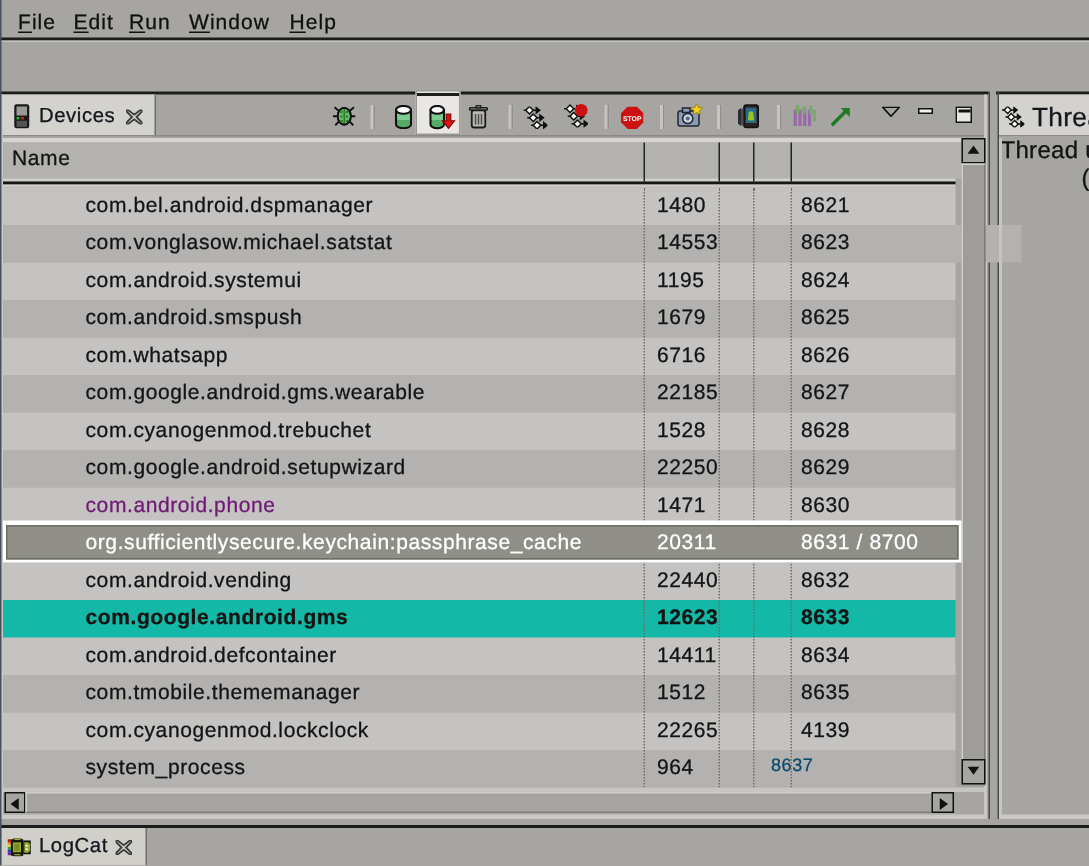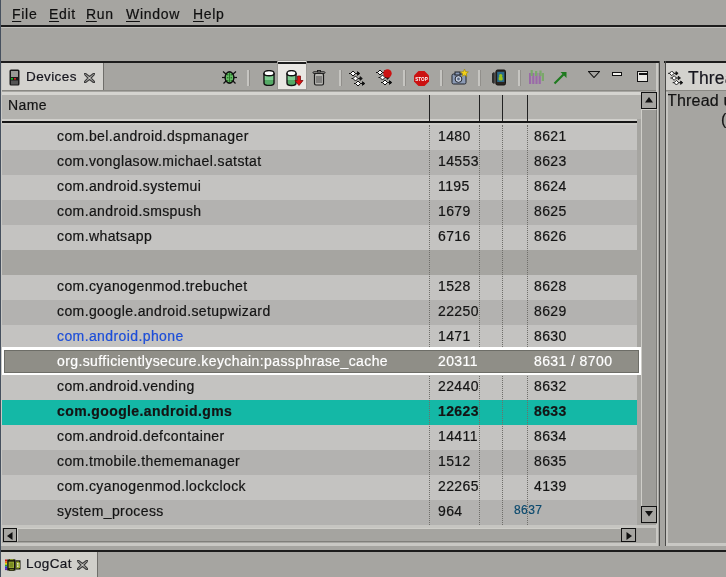--- a/index.html
+++ b/index.html
@@ -190,52 +190,57 @@
   <div class="abs" style="left:479px;top:94.5px;width:1px;height:26px;background:#222"></div>
   <div class="abs" style="left:502px;top:94.5px;width:1px;height:26px;background:#222"></div>
   <div class="abs" style="left:527px;top:94.5px;width:1px;height:26px;background:#222"></div>
 
   <div id="rows" class="abs" style="left:2px;top:125px;width:635px;height:400px;">
       <div style="position:absolute;left:0;top:0px;width:635px;height:25px;background:#c4c3c1;">
    <span style="position:absolute;left:55px;top:3px;font-size:14px;color:#141414;letter-spacing:0.4px;white-space:nowrap">com.bel.android.dspmanager</span>
    <span style="position:absolute;left:436px;top:3px;font-size:14px;color:#141414;letter-spacing:0.4px">1480</span>
    <span style="position:absolute;left:532px;top:3px;font-size:14px;color:#141414;letter-spacing:0.4px;white-space:nowrap">8621</span>
  </div>
-      <div style="position:absolute;left:0;top:25px;width:635px;height:25px;background:#b3b2b0;">
+      <div style="position:absolute;left:0;top:25px;width:635px;height:25px;background:#b3b2b0;padding-left:44px;">
    <span style="position:absolute;left:55px;top:3px;font-size:14px;color:#141414;letter-spacing:0.4px;white-space:nowrap">com.vonglasow.michael.satstat</span>
    <span style="position:absolute;left:436px;top:3px;font-size:14px;color:#141414;letter-spacing:0.4px">14553</span>
    <span style="position:absolute;left:532px;top:3px;font-size:14px;color:#141414;letter-spacing:0.4px;white-space:nowrap">8623</span>
  </div>
       <div style="position:absolute;left:0;top:50px;width:635px;height:25px;background:#c4c3c1;">
    <span style="position:absolute;left:55px;top:3px;font-size:14px;color:#141414;letter-spacing:0.4px;white-space:nowrap">com.android.systemui</span>
    <span style="position:absolute;left:436px;top:3px;font-size:14px;color:#141414;letter-spacing:0.4px">1195</span>
    <span style="position:absolute;left:532px;top:3px;font-size:14px;color:#141414;letter-spacing:0.4px;white-space:nowrap">8624</span>
  </div>
       <div style="position:absolute;left:0;top:75px;width:635px;height:25px;background:#b3b2b0;">
    <span style="position:absolute;left:55px;top:3px;font-size:14px;color:#141414;letter-spacing:0.4px;white-space:nowrap">com.android.smspush</span>
    <span style="position:absolute;left:436px;top:3px;font-size:14px;color:#141414;letter-spacing:0.4px">1679</span>
    <span style="position:absolute;left:532px;top:3px;font-size:14px;color:#141414;letter-spacing:0.4px;white-space:nowrap">8625</span>
  </div>
       <div style="position:absolute;left:0;top:100px;width:635px;height:25px;background:#c4c3c1;">
    <span style="position:absolute;left:55px;top:3px;font-size:14px;color:#141414;letter-spacing:0.4px;white-space:nowrap">com.whatsapp</span>
    <span style="position:absolute;left:436px;top:3px;font-size:14px;color:#141414;letter-spacing:0.4px">6716</span>
    <span style="position:absolute;left:532px;top:3px;font-size:14px;color:#141414;letter-spacing:0.4px;white-space:nowrap">8626</span>
  </div>
+      <div style="position:absolute;left:0;top:125px;width:635px;height:25px;background:#b3b2b0;">
+   <span style="position:absolute;left:55px;top:3px;font-size:14px;color:#141414;letter-spacing:0.4px;white-space:nowrap">com.google.android.gms.wearable</span>
+   <span style="position:absolute;left:436px;top:3px;font-size:14px;color:#141414;letter-spacing:0.4px">22185</span>
+   <span style="position:absolute;left:532px;top:3px;font-size:14px;color:#141414;letter-spacing:0.4px;white-space:nowrap">8627</span>
+ </div>
       <div style="position:absolute;left:0;top:150px;width:635px;height:25px;background:#c4c3c1;">
    <span style="position:absolute;left:55px;top:3px;font-size:14px;color:#141414;letter-spacing:0.4px;white-space:nowrap">com.cyanogenmod.trebuchet</span>
    <span style="position:absolute;left:436px;top:3px;font-size:14px;color:#141414;letter-spacing:0.4px">1528</span>
    <span style="position:absolute;left:532px;top:3px;font-size:14px;color:#141414;letter-spacing:0.4px;white-space:nowrap">8628</span>
  </div>
       <div style="position:absolute;left:0;top:175px;width:635px;height:25px;background:#b3b2b0;">
    <span style="position:absolute;left:55px;top:3px;font-size:14px;color:#141414;letter-spacing:0.4px;white-space:nowrap">com.google.android.setupwizard</span>
    <span style="position:absolute;left:436px;top:3px;font-size:14px;color:#141414;letter-spacing:0.4px">22250</span>
    <span style="position:absolute;left:532px;top:3px;font-size:14px;color:#141414;letter-spacing:0.4px;white-space:nowrap">8629</span>
  </div>
       <div style="position:absolute;left:0;top:200px;width:635px;height:25px;background:#c4c3c1;">
-   <span style="position:absolute;left:55px;top:3px;font-size:14px;color:#1d4ed8;letter-spacing:0.4px;white-space:nowrap">com.android.phone</span>
+   <span style="position:absolute;left:55px;top:3px;font-size:14px;color:#701a75;letter-spacing:0.4px;white-space:nowrap">com.android.phone</span>
    <span style="position:absolute;left:436px;top:3px;font-size:14px;color:#141414;letter-spacing:0.4px">1471</span>
    <span style="position:absolute;left:532px;top:3px;font-size:14px;color:#141414;letter-spacing:0.4px;white-space:nowrap">8630</span>
  </div>
       <div style="position:absolute;left:-0.5px;top:222px;width:639.5px;height:28px;background:#ffffff;z-index:3;">
     <div style="position:absolute;left:2.5px;top:2.5px;right:2.5px;bottom:2.5px;background:#8f8e87;border:1px solid #6d6d67;box-sizing:border-box;"></div>
     <span style="position:absolute;left:55.5px;top:6px;font-size:14px;color:#ffffff;letter-spacing:0.4px;white-space:nowrap">org.sufficientlysecure.keychain:passphrase_cache</span>
     <span style="position:absolute;left:436.5px;top:6px;font-size:14px;color:#ffffff;letter-spacing:0.4px">20311</span>
     <span style="position:absolute;left:532.5px;top:6px;font-size:14px;color:#ffffff;letter-spacing:0.4px;white-space:nowrap">8631 / 8700</span>
   </div>
       <div style="position:absolute;left:0;top:250px;width:635px;height:25px;background:#c4c3c1;text-decoration:underline;">

